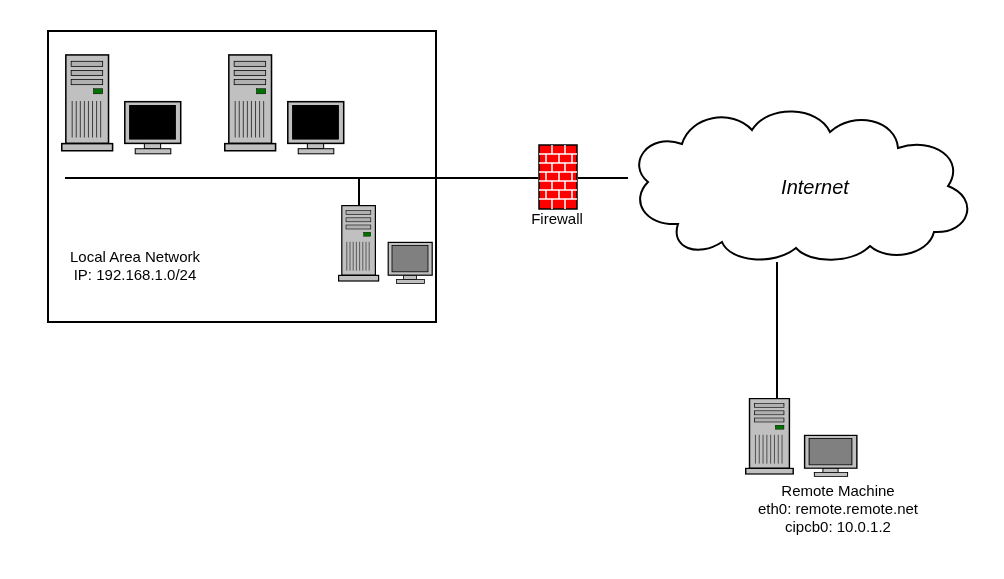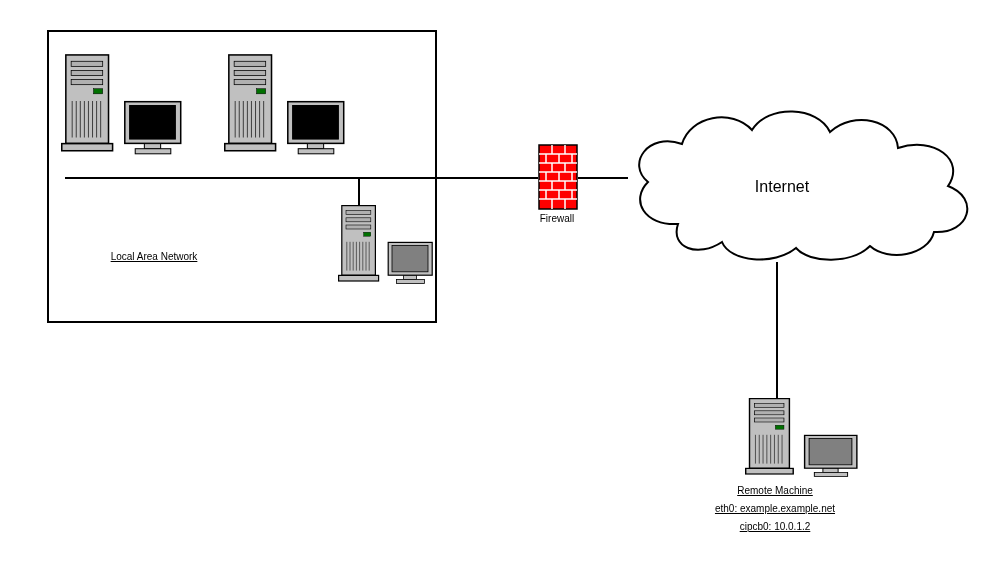--- a/index.html
+++ b/index.html
@@ -1,21 +1,21 @@
 <!DOCTYPE html>
 <html><head>
 <meta charset="utf-8">
 <style>
   html,body{margin:0;padding:0;background:#fff;}
   #canvas{
     position:relative;width:1004px;height:579px;background:#ffffff;
     font-family:"Liberation Sans", sans-serif;color:#000;overflow:hidden;
   }
   .abs{position:absolute;}
-  .label{font-size:10px;line-height:18px;text-align:center;white-space:nowrap;}
+  .label{font-size:15px;line-height:18px;text-align:center;white-space:nowrap;}
   .line-h{position:absolute;height:2px;background:#000;}
   .line-v{position:absolute;width:2px;background:#000;}
   .lan-box{position:absolute;border:2px solid #000;background:transparent;}
 </style>
 </head>
 <body>
 
 <div id="canvas">
 
   <svg width="0" height="0" style="position:absolute" aria-hidden="true">
@@ -61,22 +61,23 @@
   <svg class="abs" style="left:61px;top:54px;" width="122" height="102" viewBox="0 0 120 100">
     <use href="#workstation"></use>
   </svg>
   <svg class="abs" style="left:224px;top:54px;" width="122" height="102" viewBox="0 0 120 100">
     <use href="#workstation"></use>
   </svg>
   <svg class="abs" style="left:338px;top:205px;--screen-fill:#808080;" width="96" height="80" viewBox="0 0 120 100">
     <use href="#workstation"></use>
   </svg>
 
-  <div class="abs label" style="left:59px;top:248px;width:190px;text-decoration:underline;">
+  <div class="abs label" style="left:40px;top:248px;width:190px;">
     <div>Local Area Network</div>
+    <div>IP: 192.168.1.0/24</div>
   </div>
 
   <svg class="abs" style="left:538px;top:144px;" width="40" height="66" viewBox="0 0 40 66">
     <rect x="1" y="1" width="38" height="64" stroke="#000" stroke-width="1.5" fill="#ff0000"></rect>
     <g stroke="#ffffff" stroke-width="1.5">
       <line x1="1" y1="10" x2="39" y2="10"></line>
       <line x1="1" y1="19" x2="39" y2="19"></line>
       <line x1="1" y1="28" x2="39" y2="28"></line>
       <line x1="1" y1="37" x2="39" y2="37"></line>
       <line x1="1" y1="46" x2="39" y2="46"></line>
@@ -113,27 +114,27 @@
              C 148,0 198,2 210,28
              C 234,6 276,16 278,44
              C 314,32 346,56 328,82
              C 360,94 350,130 314,128
              C 308,152 268,158 250,142
              C 232,160 190,160 176,144
              C 154,162 110,158 102,138
              C 78,154 50,144 58,120 Z" fill="#ffffff" stroke="#000000" stroke-width="2"></path>
   </svg>
 
-  <div class="abs label" style="left:712px;top:178px;width:140px;font-size:16px;">
+  <div class="abs label" style="left:745px;top:178px;width:140px;font-size:20px;font-style:italic;">
     <div>Internet</div>
   </div>
 
   <svg class="abs" style="left:745px;top:398px;--screen-fill:#808080;" width="114" height="80" viewBox="0 0 120 100" preserveAspectRatio="none">
     <use href="#workstation"></use>
   </svg>
 
-  <div class="abs label" style="left:665px;top:482px;width:220px;text-decoration:underline;">
+  <div class="abs label" style="left:728px;top:482px;width:220px;">
     <div>Remote Machine</div>
-    <div>eth0: example.example.net</div>
+    <div>eth0: remote.remote.net</div>
     <div>cipcb0: 10.0.1.2</div>
   </div>
 
 </div>
 
 </body></html>

